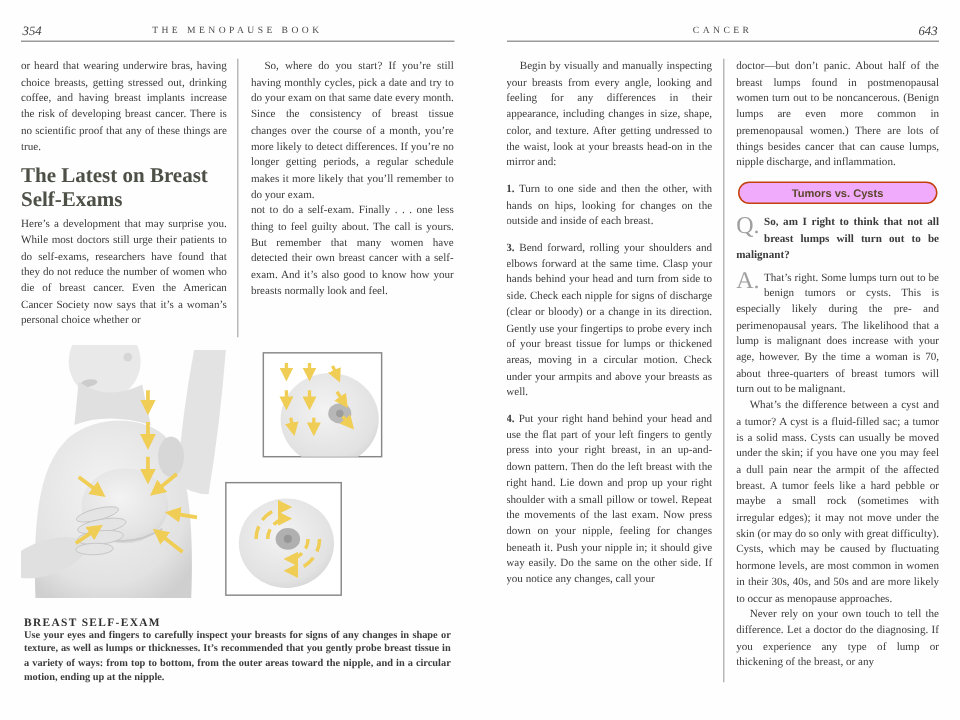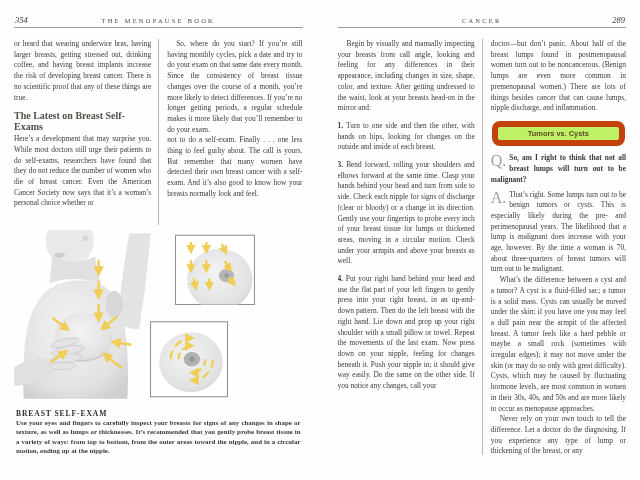--- a/index.html
+++ b/index.html
@@ -23,26 +23,26 @@
   
   .cols { display:flex; }
   .col { width:50%; }
   .col.first { padding-right:7px; }
   .col.second { padding-left:8px; border-left:1px solid #b8b8b8; }
   .left-cols { height:186px; overflow:hidden; }
   .right-cols { height:416px; overflow:hidden; }
 
   p.body { font-size:7.4px; line-height:10.7px; text-align:justify; }
   .indent { text-indent:9px; }
-  h3.subhead { font-size:10px; color:#4d5046; margin:7px 0 2px; font-weight:bold; }
+  h3.subhead { font-size:14px; color:#4d5046; margin:7px 0 2px; font-weight:bold; }
   .step { margin-top:7px; }
   .step b { font-weight:bold; }
 
   
-  .pill { margin:7px 1px; border:6px solid #c2410c; background:#bef264; border-radius:8px;
+  .pill { margin:7px 1px; border:1px solid #c2410c; background:#f0abfc; border-radius:8px;
           text-align:center; font-family:"Liberation Sans", sans-serif; font-weight:bold;
           font-size:7.4px; color:#5d462a; padding:2.5px 0 2px; }
   .qa { margin-top:2px; }
   .qa + .qa { margin-top:4px; }
   .dropcap { float:left; font-size:16px; line-height:13px; color:#9f9f9f; margin:1px 3px 0 0; }
   .q-text { font-weight:bold; }
 
   
   .illus { margin-top:5px; }
   .caption { margin-top:3px; padding:0 2px; }
@@ -55,21 +55,21 @@
 <div class="spread">
 
   <div class="page">
     <div class="pghead">
       <span class="folio l">354</span>
       <span class="running">THE MENOPAUSE BOOK</span>
     </div>
 
     <div class="cols left-cols">
       <div class="col first">
-        <p class="body">or heard that wearing underwire bras, having larger breasts, getting stressed out, drinking coffee, and having breast implants increase the risk of developing breast cancer. There is no scientific proof that any of these things are true.</p>
+        <p class="body">or heard that wearing underwire bras, having choice breasts, getting stressed out, drinking coffee, and having breast implants increase the risk of developing breast cancer. There is no scientific proof that any of these things are true.</p>
         <h3 class="subhead">The Latest on Breast Self-Exams</h3>
         <p class="body">Here’s a development that may surprise you. While most doctors still urge their patients to do self-exams, researchers have found that they do not reduce the number of women who die of breast cancer. Even the American Cancer Society now says that it’s a woman’s personal choice whether or</p>
       </div>
       <div class="col second">
         <p class="body indent">So, where do you start? If you’re still having monthly cycles, pick a date and try to do your exam on that same date every month. Since the consistency of breast tissue changes over the course of a month, you’re more likely to detect differences. If you’re no longer getting periods, a regular schedule makes it more likely that you’ll remember to do your exam.</p>
         <p class="body">not to do a self-exam. Finally . . . one less thing to feel guilty about. The call is yours. But remember that many women have detected their own breast cancer with a self-exam. And it’s also good to know how your breasts normally look and feel.</p>
       </div>
     </div>
 
     <div class="illus">
@@ -161,26 +161,26 @@
 
     <div class="caption">
       <div class="cap-title">BREAST SELF-EXAM</div>
       <p class="cap-body">Use your eyes and fingers to carefully inspect your breasts for signs of any changes in shape or texture, as well as lumps or thicknesses. It’s recommended that you gently probe breast tissue in a variety of ways: from top to bottom, from the outer areas toward the nipple, and in a circular motion, ending up at the nipple.</p>
     </div>
   </div>
 
   <div class="page">
     <div class="pghead">
       <span class="running">CANCER</span>
-      <span class="folio r">289</span>
+      <span class="folio r">643</span>
     </div>
 
     <div class="cols right-cols">
       <div class="col first">
-        <p class="body indent">Begin by visually and manually inspecting your breasts from call angle, looking and feeling for any differences in their appearance, including changes in size, shape, color, and texture. After getting undressed to the waist, look at your breasts head-on in the mirror and:</p>
+        <p class="body indent">Begin by visually and manually inspecting your breasts from every angle, looking and feeling for any differences in their appearance, including changes in size, shape, color, and texture. After getting undressed to the waist, look at your breasts head-on in the mirror and:</p>
         <p class="body step"><b>1.</b> <span>Turn to one side and then the other, with hands on hips, looking for changes on the outside and inside of each breast.</span></p>
         <p class="body step"><b>3.</b> <span>Bend forward, rolling your shoulders and elbows forward at the same time. Clasp your hands behind your head and turn from side to side. Check each nipple for signs of discharge (clear or bloody) or a change in its direction. Gently use your fingertips to probe every inch of your breast tissue for lumps or thickened areas, moving in a circular motion. Check under your armpits and above your breasts as well.</span></p>
         <p class="body step"><b>4.</b> <span>Put your right hand behind your head and use the flat part of your left fingers to gently press into your right breast, in an up-and-down pattern. Then do the left breast with the right hand. Lie down and prop up your right shoulder with a small pillow or towel. Repeat the movements of the last exam. Now press down on your nipple, feeling for changes beneath it. Push your nipple in; it should give way easily. Do the same on the other side. If you notice any changes, call your</span></p>
       </div>
 
       <div class="col second">
         <p class="body">doctor—but don’t panic. About half of the breast lumps found in postmenopausal women turn out to be noncancerous. (Benign lumps are even more common in premenopausal women.) There are lots of things besides cancer that can cause lumps, nipple discharge, and inflammation.</p>
         <div class="pill">Tumors vs. Cysts</div>
         <p class="body qa"><span class="dropcap">Q.</span><span class="q-text">So, am I right to think that not all breast lumps will turn out to be malignant?</span></p>
         <p class="body qa"><span class="dropcap">A.</span><span>That’s right. Some lumps turn out to be benign tumors or cysts. This is especially likely during the pre- and perimenopausal years. The likelihood that a lump is malignant does increase with your age, however. By the time a woman is 70, about three-quarters of breast tumors will turn out to be malignant.</span></p>

